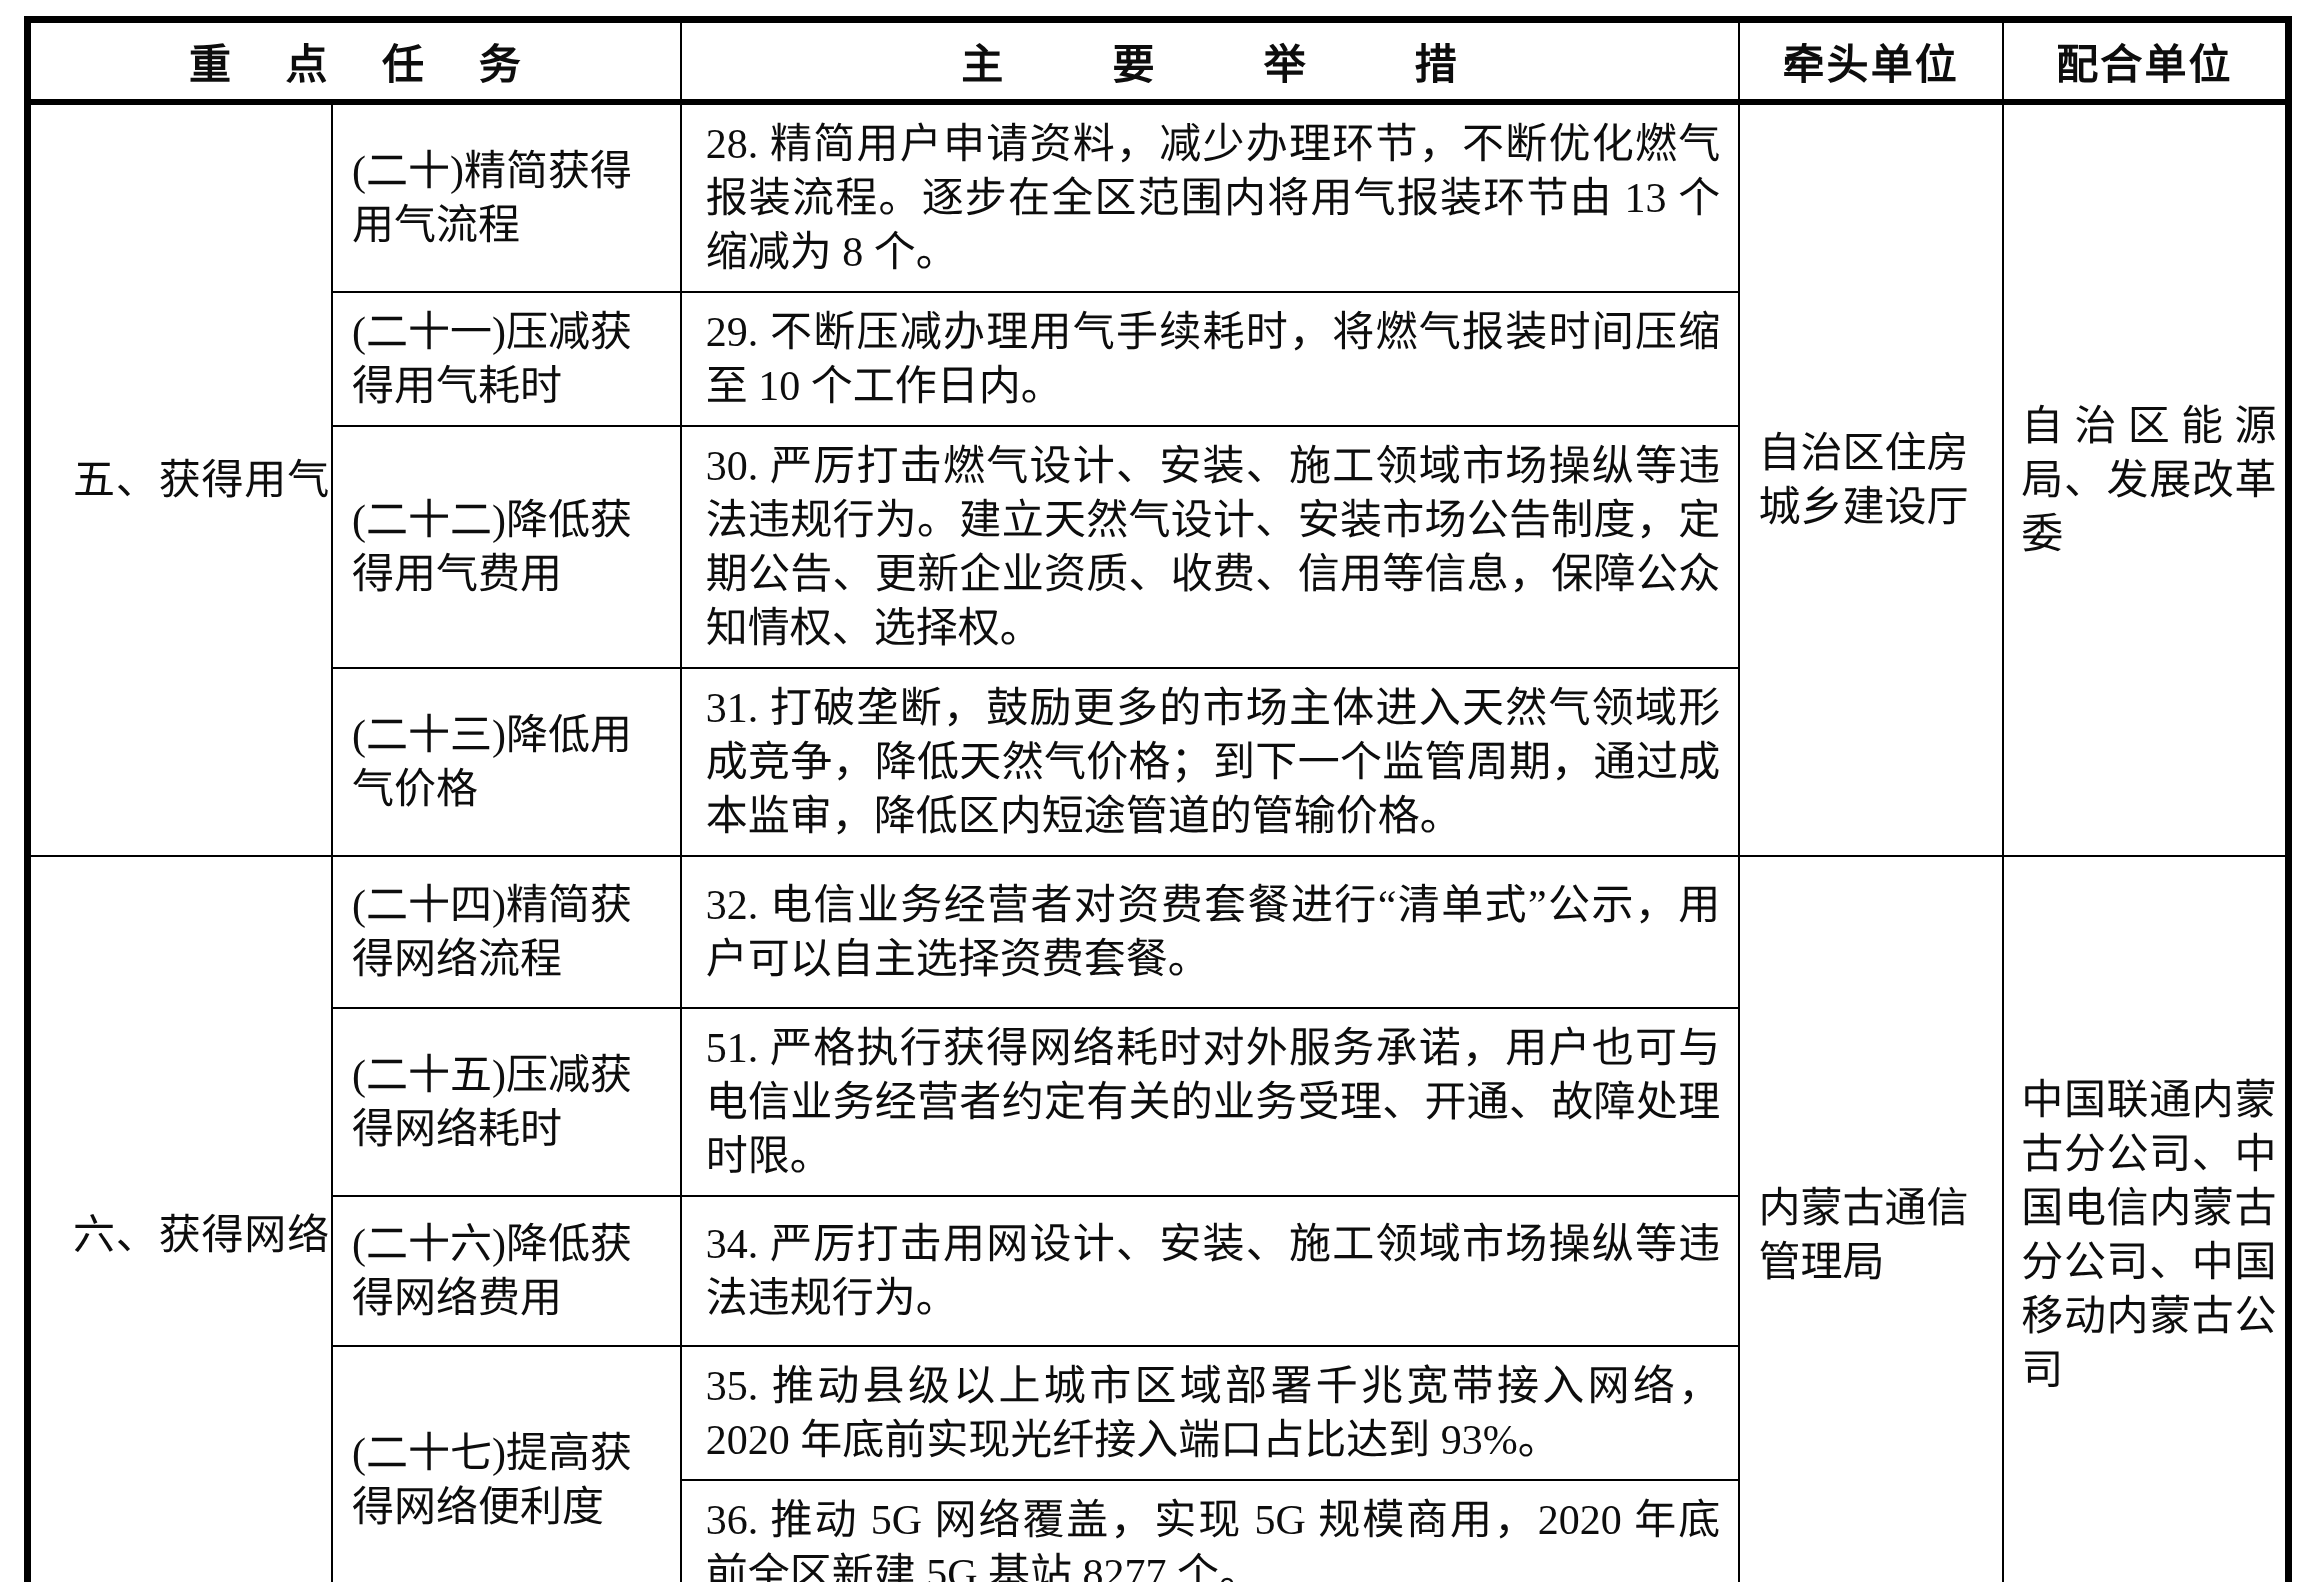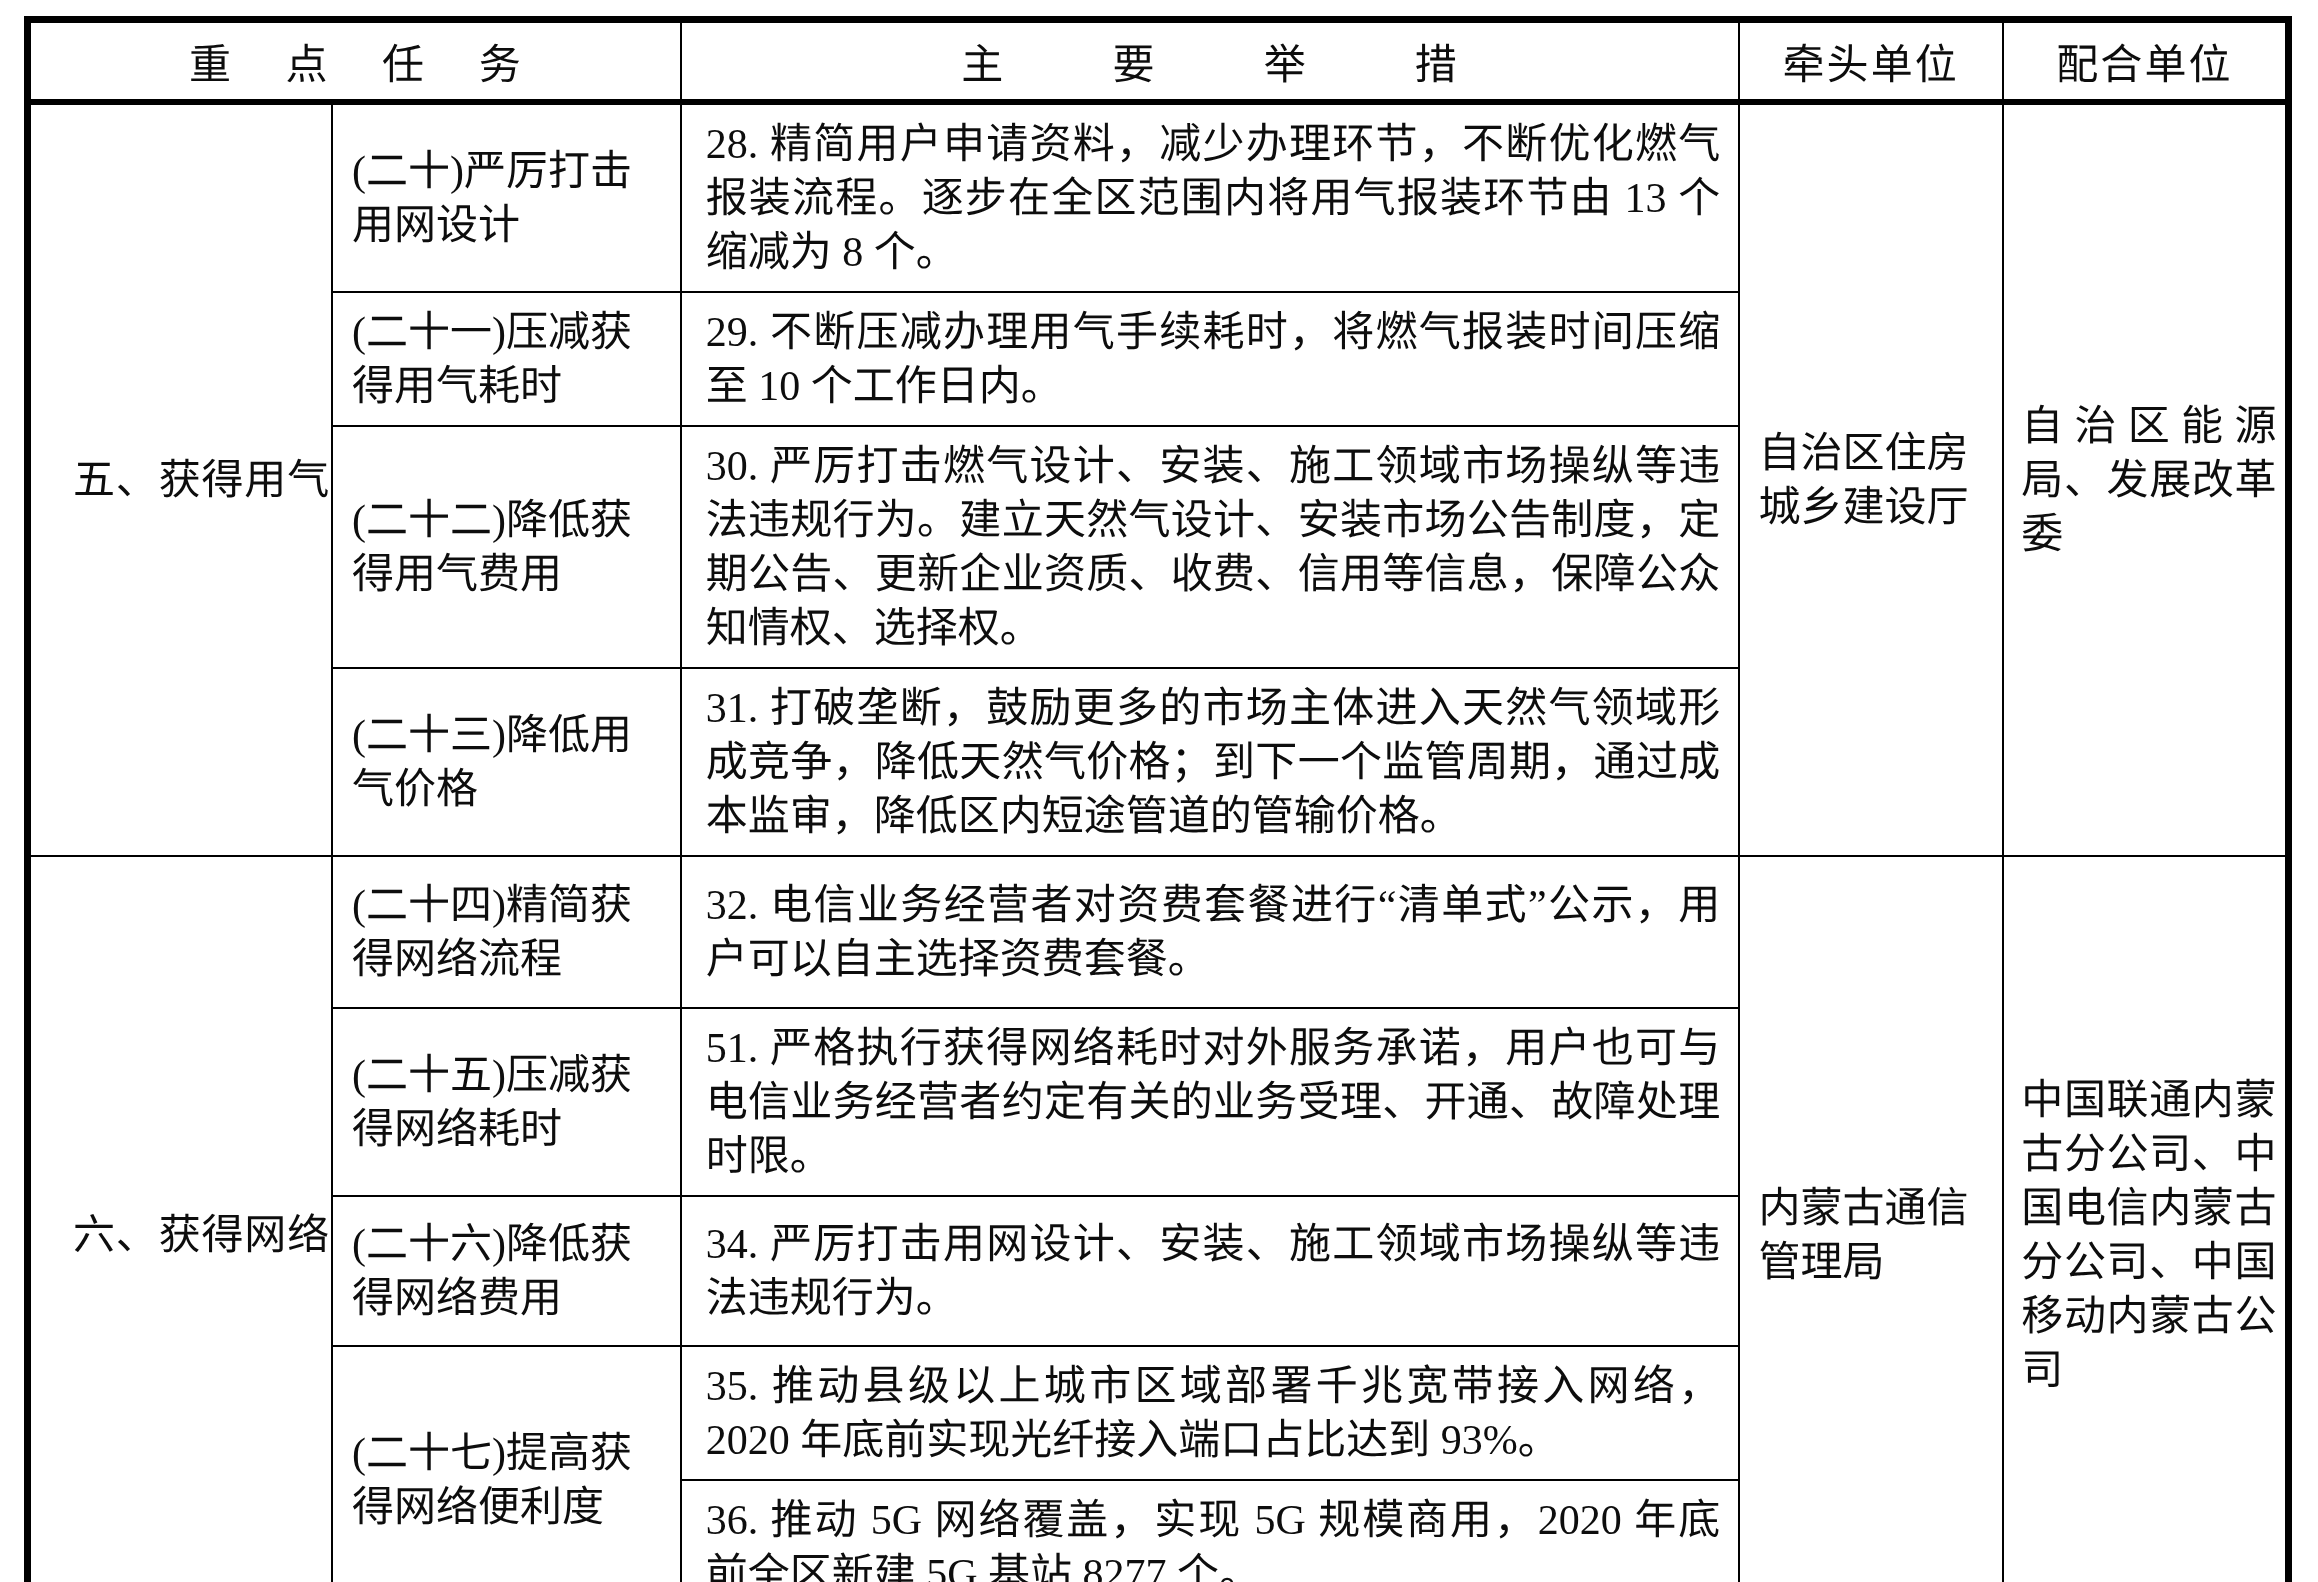--- a/index.html
+++ b/index.html
@@ -31,21 +31,21 @@
   col.c-support { width: 285px; }
 
   th, td {
     border: 2.6px solid #000;
     vertical-align: middle;
     overflow: hidden;
   }
   thead th {
     border-bottom: 6px solid #000;
     font-family: "Liberation Sans", "DejaVu Sans", sans-serif;
-    font-weight: normal;
+    font-weight: bold;
     font-size: 42px;
     text-align: center;
     white-space: nowrap;
   }
   th.h-task    { letter-spacing: 1.3em; padding-left: 1.3em; }
   th.h-measure { letter-spacing: 2.6em; padding-left: 2.6em; }
   th.h-lead, th.h-support { letter-spacing: 0.05em; }
 
   td {
     font-size: 42px;
@@ -94,21 +94,21 @@
         <th colspan="2" class="h-task">重点任务</th>
         <th class="h-measure">主要举措</th>
         <th class="h-lead">牵头单位</th>
         <th class="h-support">配合单位</th>
       </tr>
     </thead>
     <tbody>
 
       <tr style="height:180px">
         <td rowspan="4" class="cell-section">五、获得用气</td>
-        <td class="cell-task">(二十)严厉打击用网设计</td>
+        <td class="cell-task">(二十)精简获得用气流程</td>
         <td class="cell-measure">28. 精简用户申请资料，减少办理环节，不断优化燃气报装流程。逐步在全区范围内将用气报装环节由 13 个缩减为 8 个。</td>
         <td rowspan="4" class="cell-lead">自治区住房城乡建设厅</td>
         <td rowspan="4" class="cell-support">自治区能源局、发展改革委</td>
       </tr>
       <tr style="height:120px">
         <td class="cell-task">(二十一)压减获得用气耗时</td>
         <td class="cell-measure">29. 不断压减办理用气手续耗时，将燃气报装时间压缩至 10 个工作日内。</td>
       </tr>
       <tr style="height:213px">
         <td class="cell-task">(二十二)降低获得用气费用</td>

